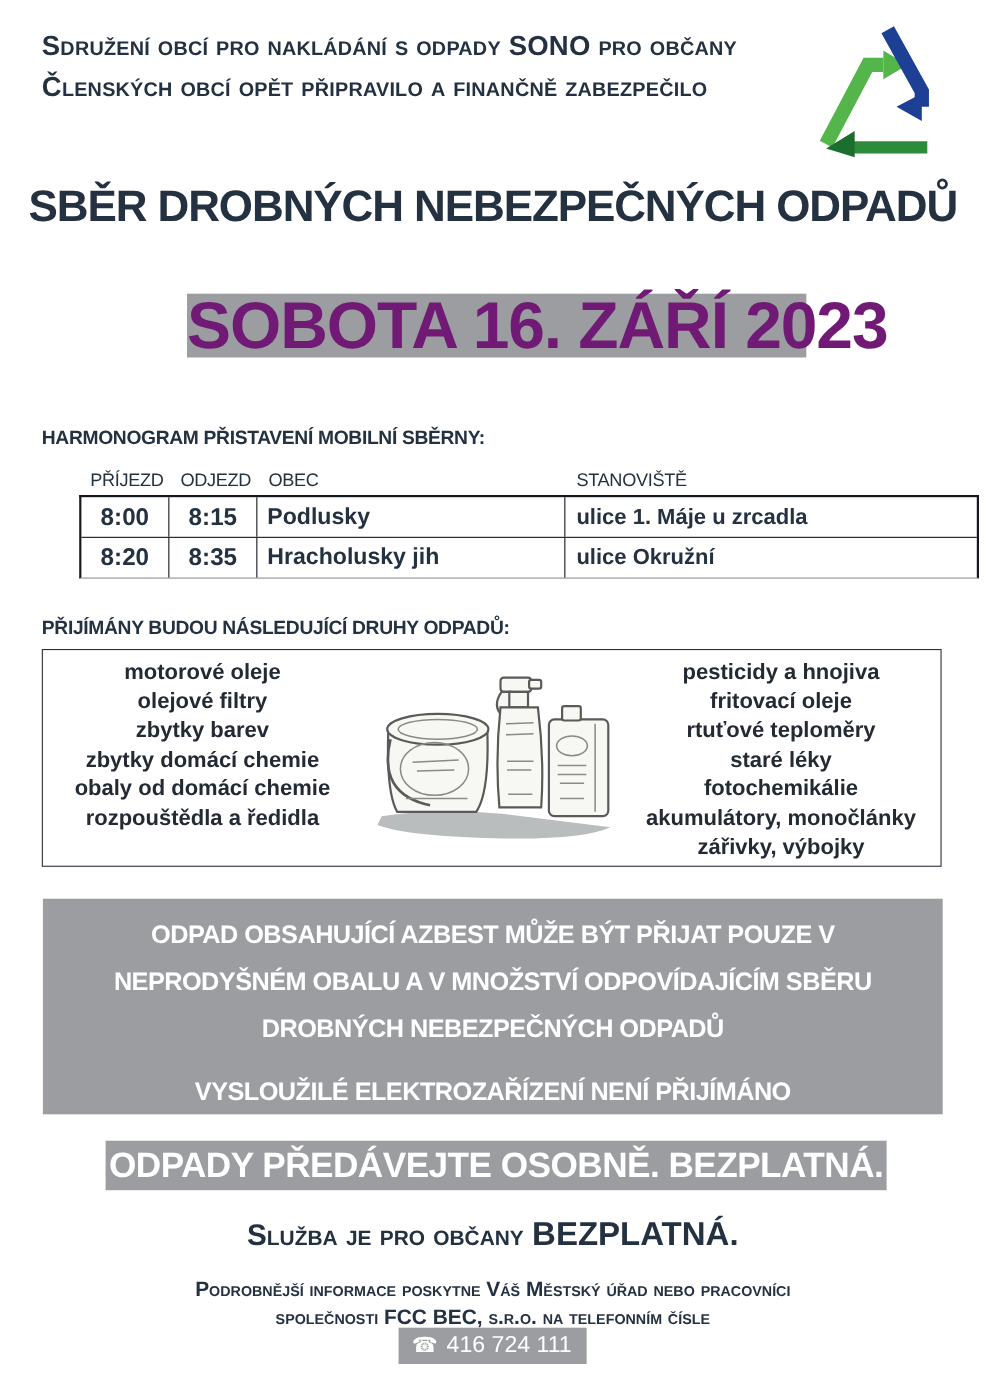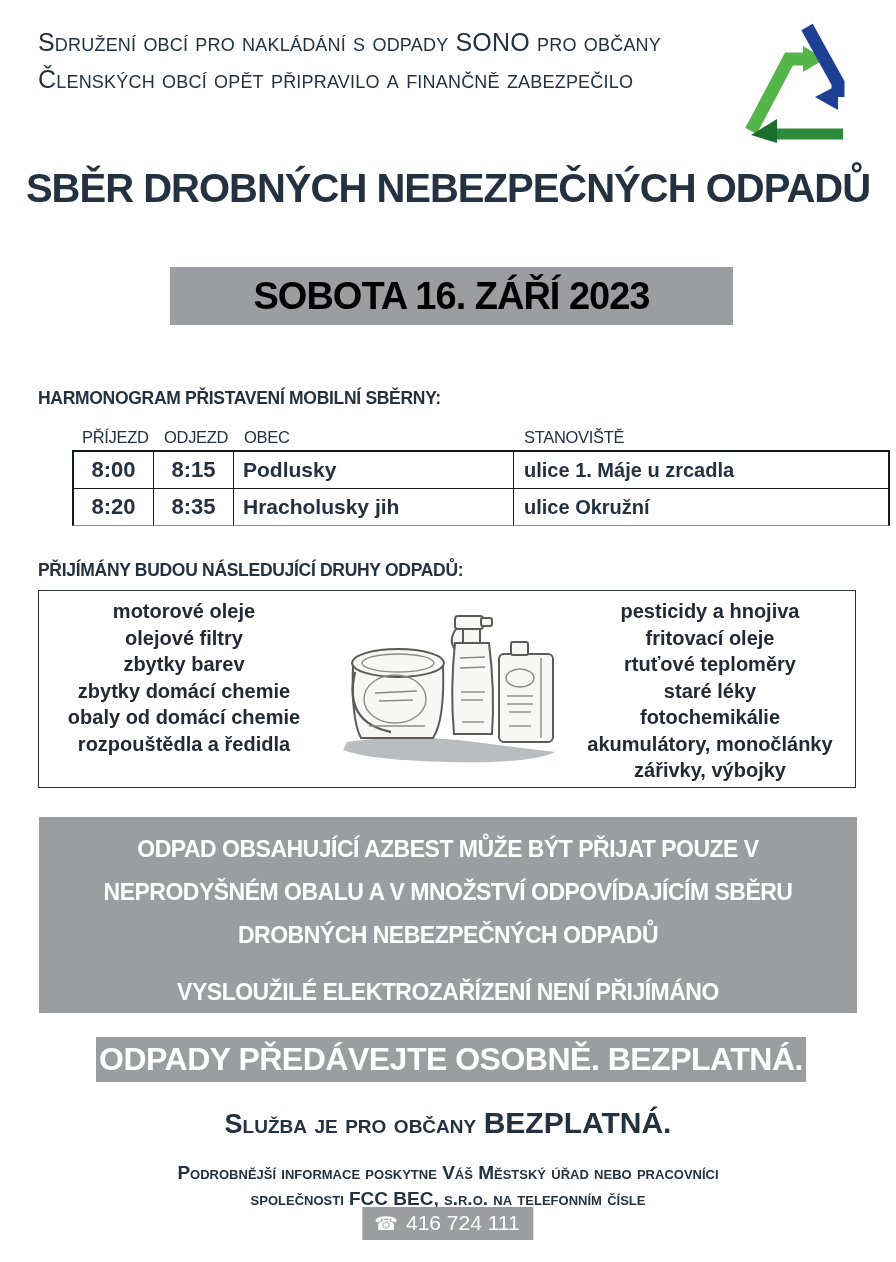--- a/index.html
+++ b/index.html
@@ -5,41 +5,41 @@
   html,body { margin:0; padding:0; background:#ffffff; }
   .page {
     position:relative; width:896px; height:1262px; margin:0 auto;
     background:#ffffff; overflow:hidden;
     font-family:"Liberation Sans", sans-serif;
     color:var(--ink, #243140);
   }
   
   .header-text {
     position:absolute; left:38px; top:24px; width:705px;
-    font-weight:normal; font-size:25px; line-height:37px;
+    font-weight:bold; font-size:25px; line-height:37px;
     font-variant-caps:small-caps; letter-spacing:0.2px;
   }
   .header-text span { display:block; }
   .logo { position:absolute; left:733px; top:12px; width:130px; height:132px; }
   .logo .lg { stroke:var(--logo-light-green,#54b54a); fill:none; }
   .logo .lg-h { fill:var(--logo-light-green,#54b54a); }
   .logo .bl { stroke:var(--logo-blue,#1d3f94); fill:none; }
   .logo .bl-h { fill:var(--logo-blue,#1d3f94); }
   .logo .gr { stroke:var(--logo-dark-green,#2c8c3c); fill:none; }
   .logo .gr-h { fill:var(--logo-deep-green,#1b6e2e); }
   
   .title {
     position:absolute; left:0; top:166px; width:100%;
     text-align:center; font-weight:bold; font-size:40px; letter-spacing:-1px;
   }
   
   .date-banner {
     position:absolute; left:170px; top:267px; width:563px; height:58px;
     background:var(--banner-gray,#9b9da0);
-    color:#000000; font-weight:bold; font-size:38px; letter-spacing:-1px;
+    color:#701a75; font-weight:bold; font-size:60px; letter-spacing:-1px;
     text-align:center; line-height:58px; white-space:nowrap;
   }
   
   .sec-heading {
     position:absolute; left:38px;
     font-weight:bold; font-size:17.5px; letter-spacing:-0.3px;
   }
   .sec-heading.schedule { top:388px;text-align:right; }
   .sec-heading.accepted { top:560px; }
   

